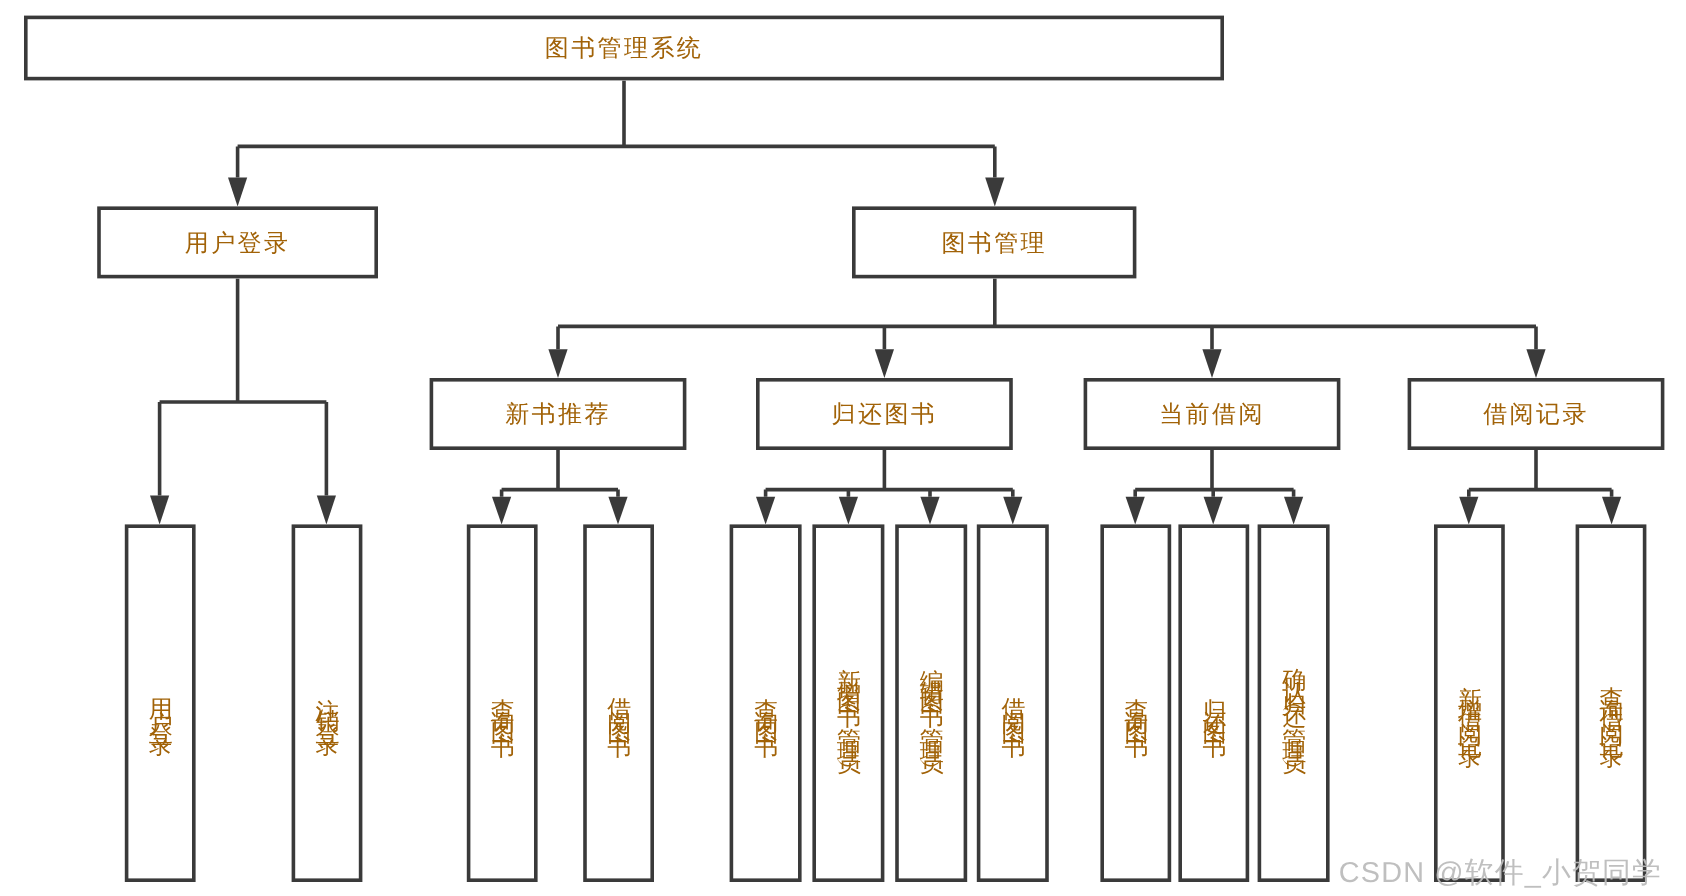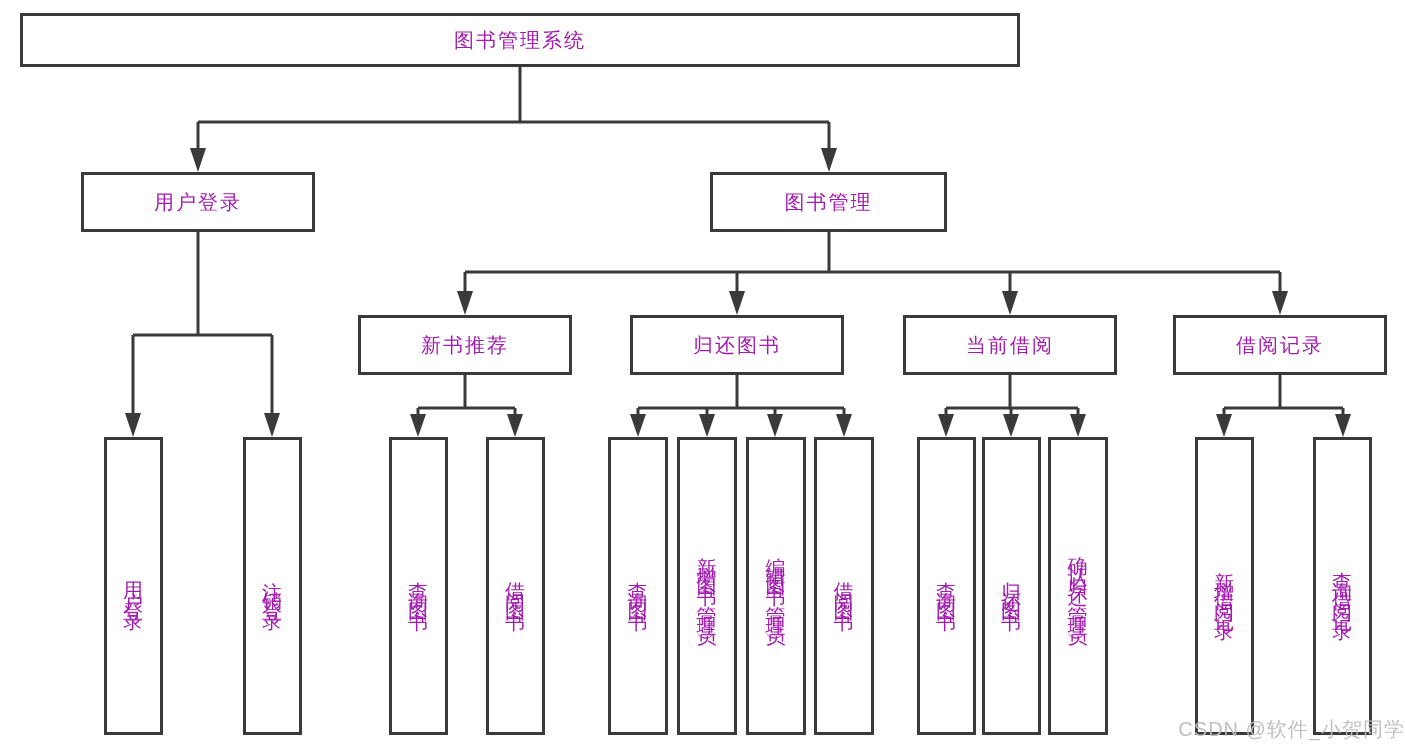--- a/index.html
+++ b/index.html
@@ -33,41 +33,41 @@
     stroke: none;
   }
   .node {
     position: absolute;
     box-sizing: border-box;
     border: 3px solid #3a3a3a;
     background: #ffffff;
     display: flex;
     align-items: center;
     justify-content: center;
-    color: #a21caf;
+    color: #a16207;
     z-index: 2;
   }
   .node .hlabel {
     font-size: 20px;
     letter-spacing: 2px;
     white-space: nowrap;
   }
   .node .vlabel {
     writing-mode: vertical-rl;
     text-orientation: mixed;
     font-size: 20px;
     letter-spacing: 10px;
     line-height: 1;
     white-space: nowrap;
   }
   .watermark {
     position: absolute;
-    right: 0;
+    right: 20px;
     bottom: 4px;
-    font-size: 20px;
+    font-size: 24px;
     color: rgba(188, 188, 188, 0.95);
     letter-spacing: 1px;
     white-space: nowrap;
     z-index: 5;
     margin-top: 25px;
   }
 </style>
 </head>
 <body>
 

